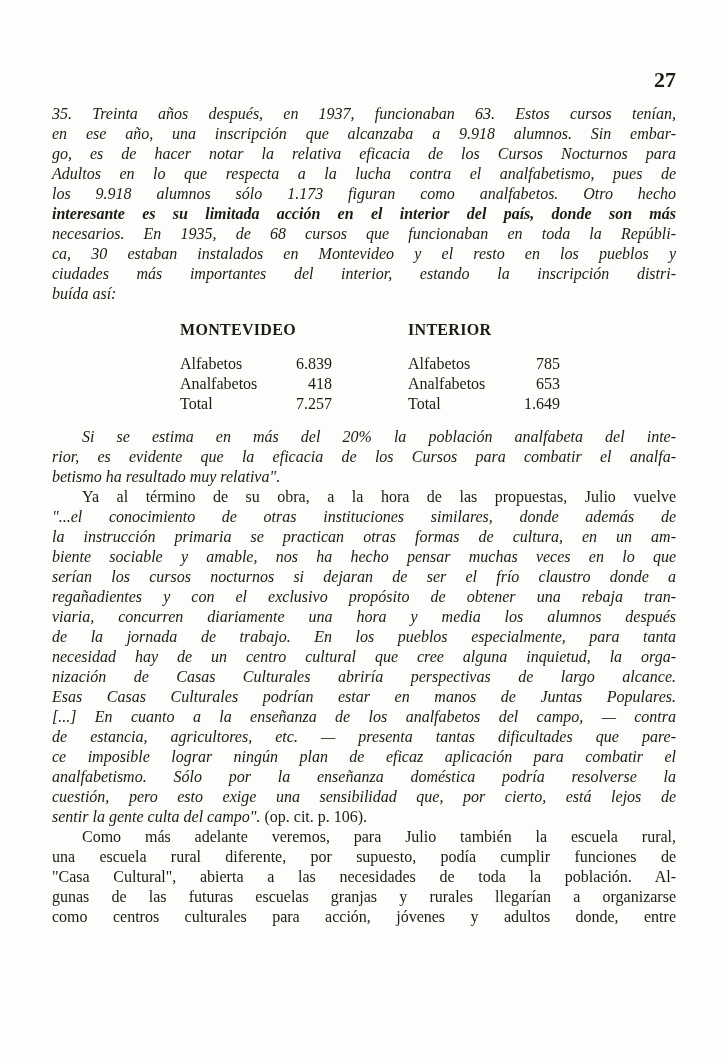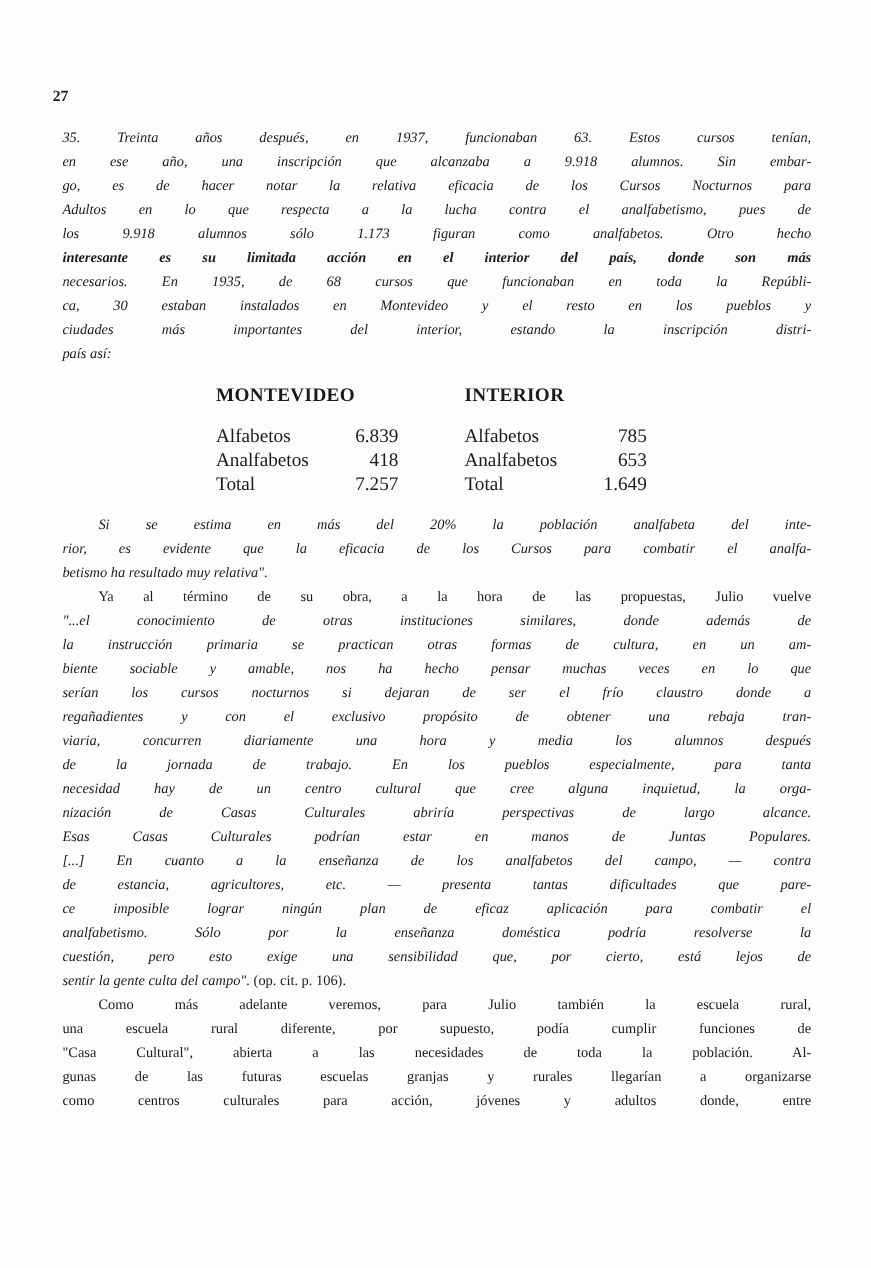--- a/index.html
+++ b/index.html
@@ -13,47 +13,46 @@
   }
   .page {
     position: relative;
     width: 726px;
     height: 1057px;
     background: #fdfdfb;
     color: #1b1a17;
   }
   .page-number {
     padding: 70px 50px 0 0;
-    text-align: left;
-    font-size: 13px;
+    text-align: right;
+    font-size: 22px;
     line-height: 20px;
     font-weight: bold;
-    margin-left: 44px;
   }
   .text-column {
     margin-top: 14px;
     padding: 0 50px 0 52px;
   }
   .line {
-    font-size: 12px;
+    font-size: 16px;
     line-height: 20px;
     text-align: left;
     white-space: normal;
   }
   .line.just {
     text-align: justify;
     text-align-last: justify;
   }
   .line.ind { text-indent: 30px; }
   .seg-i { font-style: italic; }
   .seg-b { font-style: italic; font-weight: bold; }
   .seg-r { font-style: normal; }
   .stats-table {
     display: flex;
-    gap: 55px;
+    gap: 76px;
     margin: 16px 0 13px 128px;
     font-size: 16px;
     line-height: 20px;
   }
   .tcol { width: 152px; }
   .tcol .th {
     font-weight: bold;
     margin-bottom: 14px;
     letter-spacing: 0.3px;
   }
@@ -70,21 +69,21 @@
   <div class="text-column">
       <div class="line just"><span class="seg-i">35. Treinta años después, en 1937, funcionaban 63. Estos cursos tenían,</span></div>
       <div class="line just"><span class="seg-i">en ese año, una inscripción que alcanzaba a 9.918 alumnos. Sin embar-</span></div>
       <div class="line just"><span class="seg-i">go, es de hacer notar la relativa eficacia de los Cursos Nocturnos para</span></div>
       <div class="line just"><span class="seg-i">Adultos en lo que respecta a la lucha contra el analfabetismo, pues de</span></div>
       <div class="line just"><span class="seg-i">los 9.918 alumnos sólo 1.173 figuran como analfabetos. Otro hecho</span></div>
       <div class="line just"><span class="seg-b">interesante es su limitada acción en el interior del país, donde son más</span></div>
       <div class="line just"><span class="seg-i">necesarios. En 1935, de 68 cursos que funcionaban en toda la Repúbli-</span></div>
       <div class="line just"><span class="seg-i">ca, 30 estaban instalados en Montevideo y el resto en los pueblos y</span></div>
       <div class="line just"><span class="seg-i">ciudades más importantes del interior, estando la inscripción distri-</span></div>
-      <div class="line"><span class="seg-i">país así:</span></div>
+      <div class="line"><span class="seg-i">buída así:</span></div>
       <div class="stats-table">
         <div class="tcol">
           <div class="th">MONTEVIDEO</div>
           <div class="trow">
             <span>Alfabetos</span>
             <span>6.839</span>
           </div>
           <div class="trow">
             <span>Analfabetos</span>
             <span>418</span>

